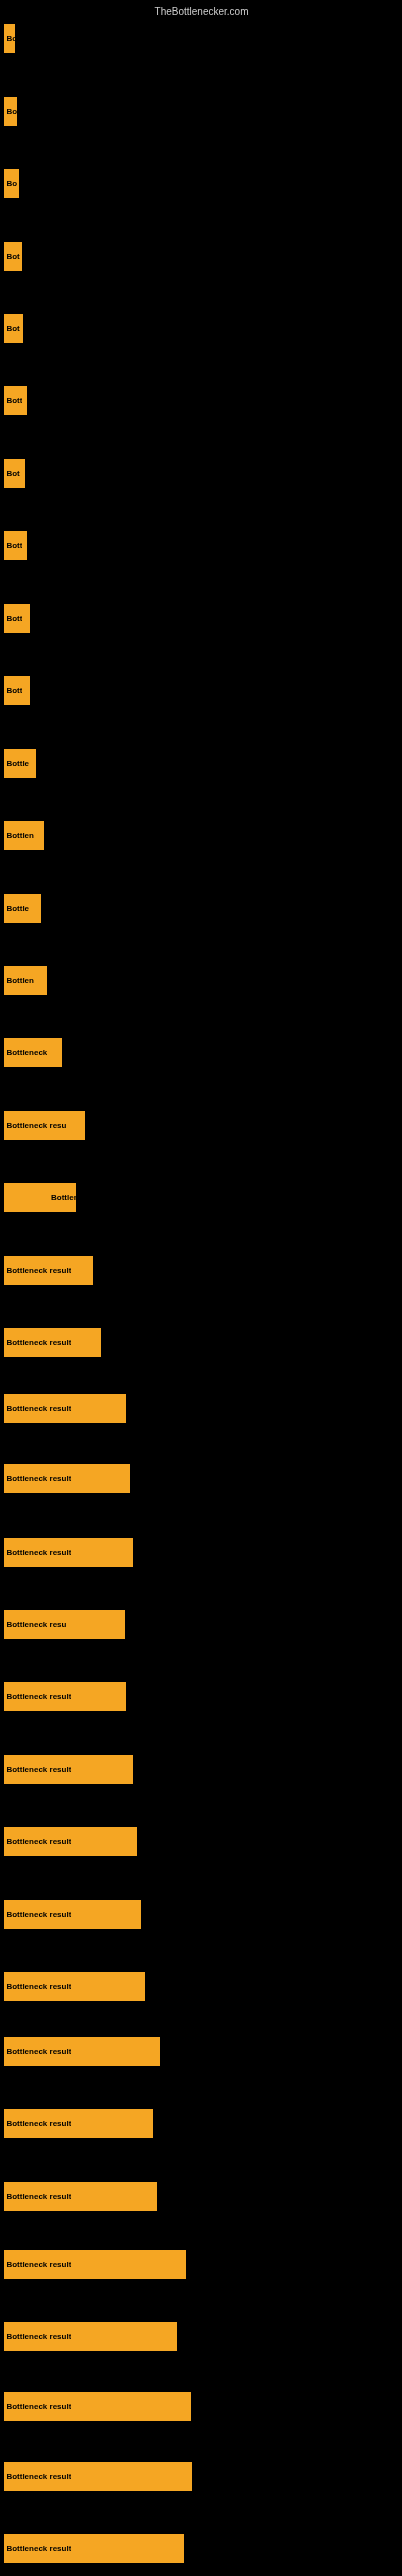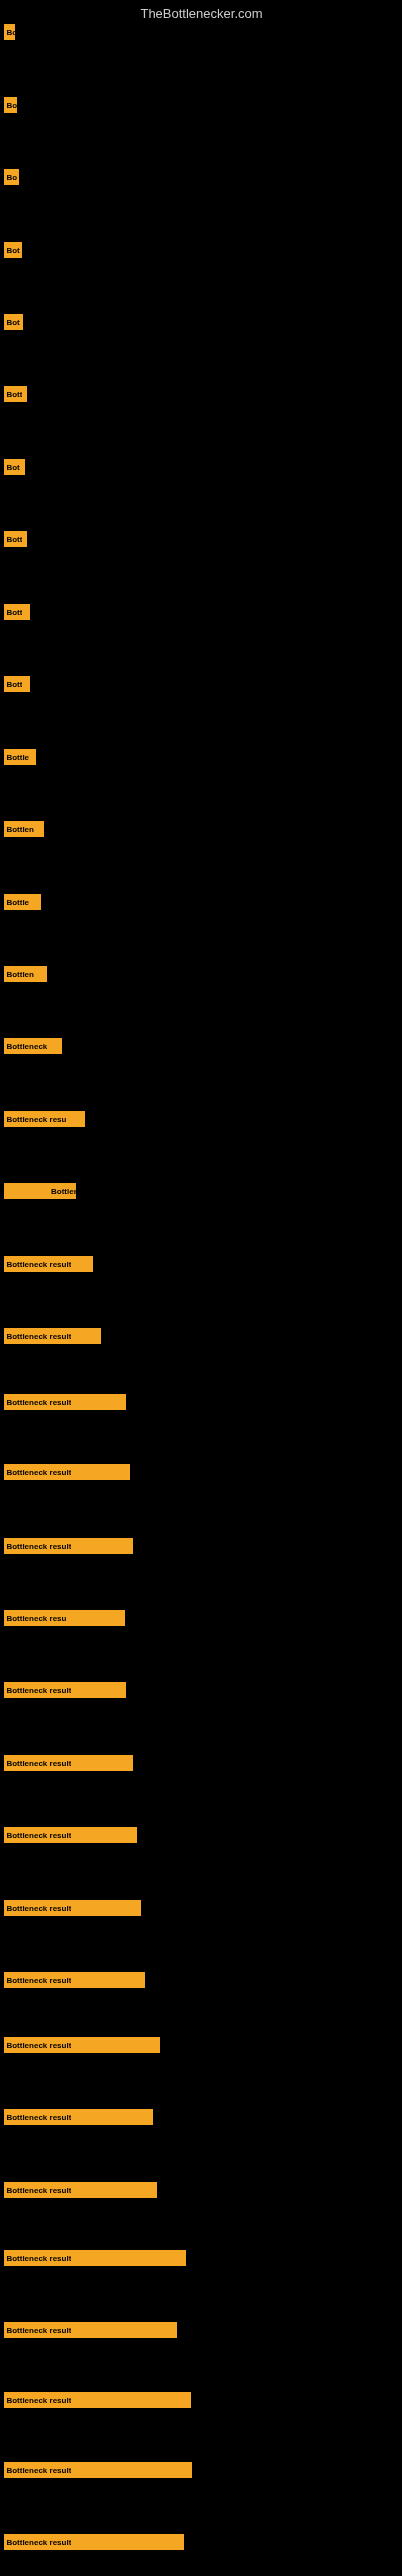--- a/index.html
+++ b/index.html
@@ -15,32 +15,32 @@
       font-family: Arial, sans-serif;
       position: relative;
     }
 
     .site-title {
       position: absolute;
       top: 6.4px;
       left: 50%;
       transform: translateX(-50%);
       color: #cccccc;
-      font-size: 13px;
+      font-size: 10px;
       white-space: nowrap;
     }
 
     .bar-container {
       position: absolute;
       left: 4px;
     }
 
     .bar {
       background-color: #f5a623;
-      height: 16px;
+      height: 29px;
       display: flex;
       align-items: center;
       padding-left: 2.4px;
       overflow: hidden;
     }
 
     .bar-label {
       color: #000000;
       font-size: 8px;
       font-weight: bold;

